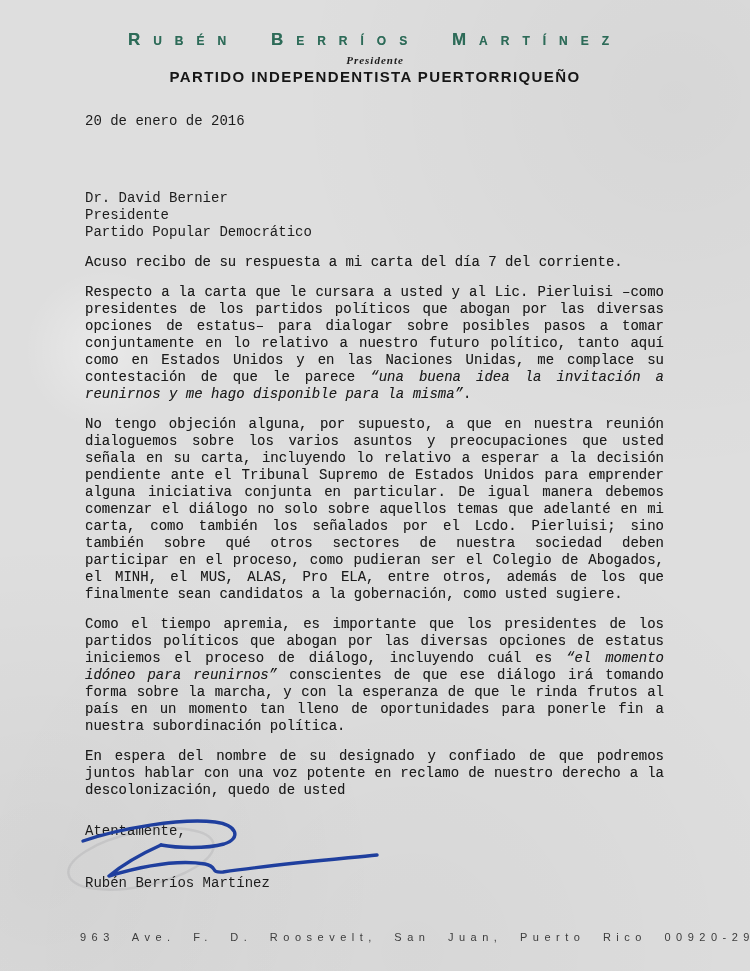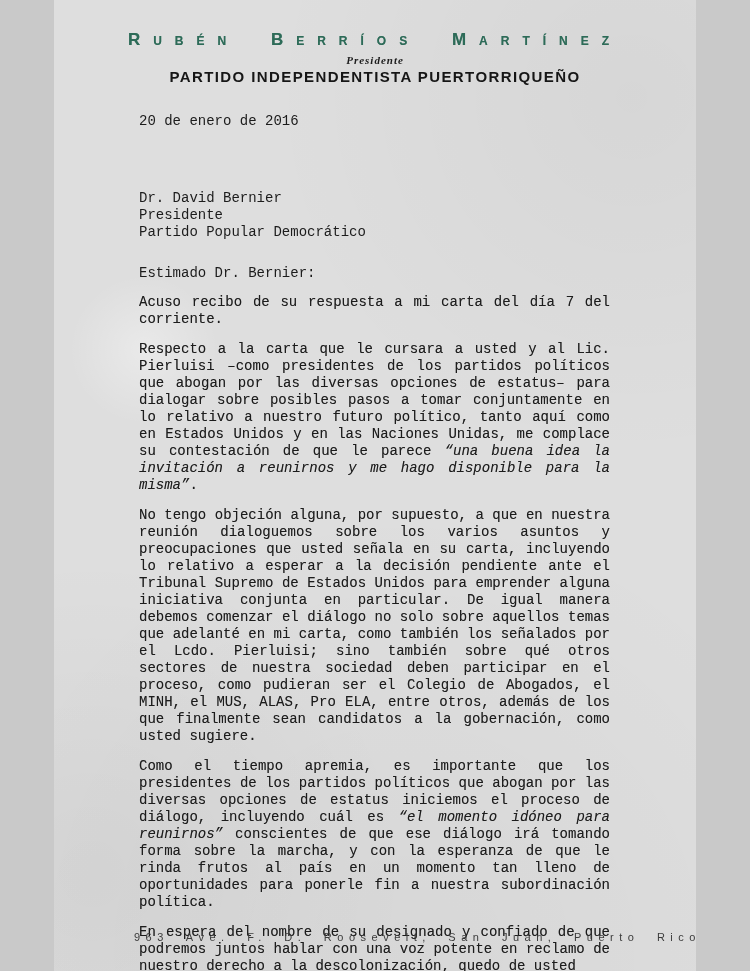--- a/index.html
+++ b/index.html
@@ -1,18 +1,18 @@
 <!DOCTYPE html>
 <html lang="es"><head>
 <meta charset="utf-8">
 <style>
   html,body{margin:0;padding:0;background:#c9c9c9;}
   .page{
     position:relative;
-    width:642px;height:971px;
+    width:750px;height:971px;
     margin:0 auto;
     background-color:#dedede;
     background-image:
       radial-gradient(circle at 14% 36%, rgba(255,255,255,0.35), transparent 9%),
       radial-gradient(circle at 90% 10%, rgba(0,0,0,0.035), transparent 35%),
       radial-gradient(circle at 6% 90%, rgba(0,0,0,0.045), transparent 30%),
       radial-gradient(circle at 55% 98%, rgba(0,0,0,0.03), transparent 45%);
     overflow:hidden;
     font-family:"Liberation Serif", serif;
     color:#1c1c1c;
@@ -92,21 +92,20 @@
   <div class="content">
 
     <div class="date-line">20 de enero de 2016</div>
 
     <div class="recipient">
       <div>Dr. David Bernier</div>
       <div>Presidente</div>
       <div>Partido Popular Democrático</div>
     </div>
 
-    <div class="salutation">Estimado Dr. Bernier:</div>
 
     <div class="letter-body">
         <p class="para"><span>Acuso recibo de su respuesta a mi carta del día 7 del corriente.</span></p>
         <p class="para"><span>Respecto a la carta que le cursara a usted y al Lic. Pierluisi –como presidentes de los partidos políticos que abogan por las diversas opciones de estatus– para dialogar sobre posibles pasos a tomar conjuntamente en lo relativo a nuestro futuro político, tanto aquí como en Estados Unidos y en las Naciones Unidas, me complace su contestación de que le parece </span><span class="it">“una buena idea la invitación a reunirnos y me hago disponible para la misma”</span><span>.</span></p>
         <p class="para"><span>No tengo objeción alguna, por supuesto, a que en nuestra reunión dialoguemos sobre los varios asuntos y preocupaciones que usted señala en su carta, incluyendo lo relativo a esperar a la decisión pendiente ante el Tribunal Supremo de Estados Unidos para emprender alguna iniciativa conjunta en particular. De igual manera debemos comenzar el diálogo no solo sobre aquellos temas que adelanté en mi carta, como también los señalados por el Lcdo. Pierluisi; sino también sobre qué otros sectores de nuestra sociedad deben participar en el proceso, como pudieran ser el Colegio de Abogados, el MINH, el MUS, ALAS, Pro ELA, entre otros, además de los que finalmente sean candidatos a la gobernación, como usted sugiere.</span></p>
         <p class="para"><span>Como el tiempo apremia, es importante que los presidentes de los partidos políticos que abogan por las diversas opciones de estatus iniciemos el proceso de diálogo, incluyendo cuál es </span><span class="it">“el momento idóneo para reunirnos”</span><span> conscientes de que ese diálogo irá tomando forma sobre la marcha, y con la esperanza de que le rinda frutos al país en un momento tan lleno de oportunidades para ponerle fin a nuestra subordinación política.</span></p>
         <p class="para"><span>En espera del nombre de su designado y confiado de que podremos juntos hablar con una voz potente en reclamo de nuestro derecho a la descolonización, quedo de usted</span></p>
       </div>
 
     <div class="closing">

